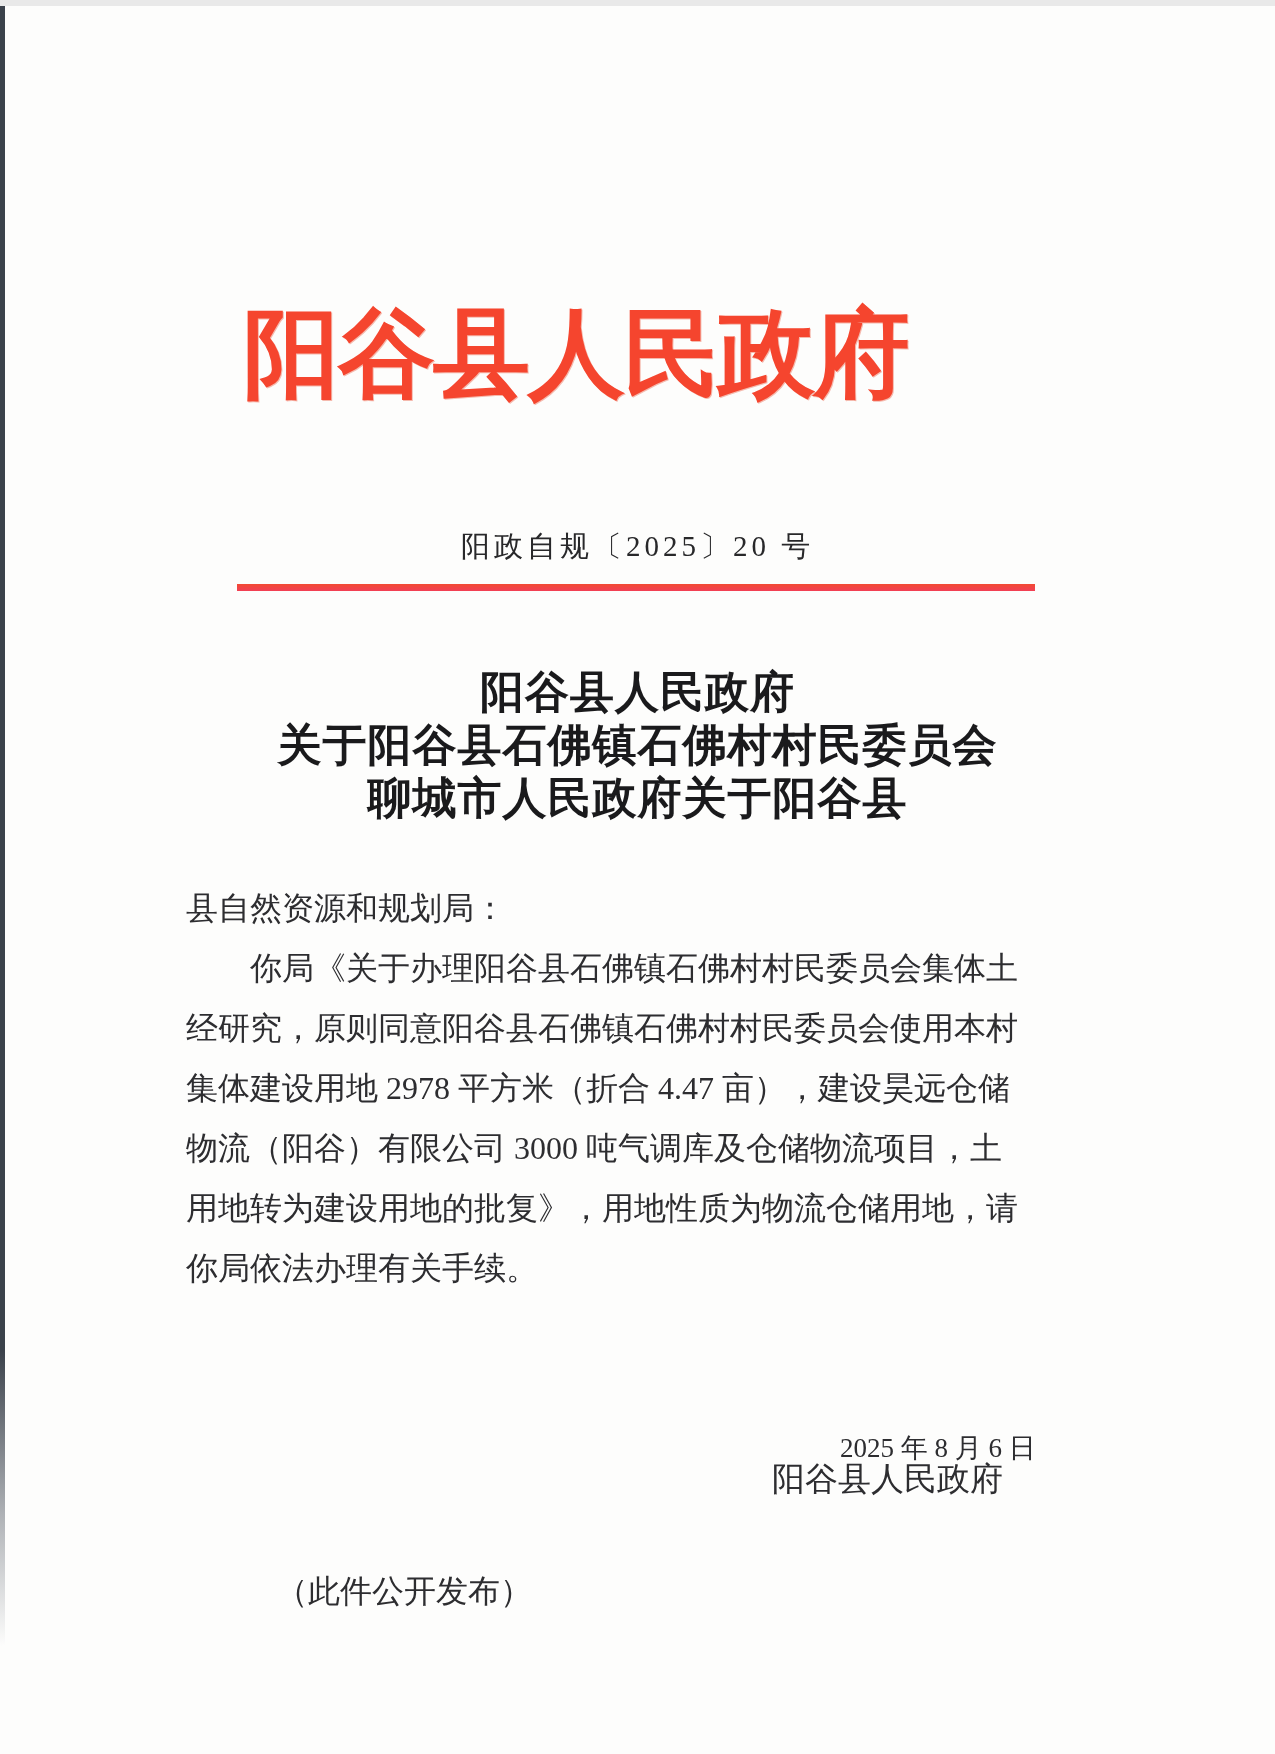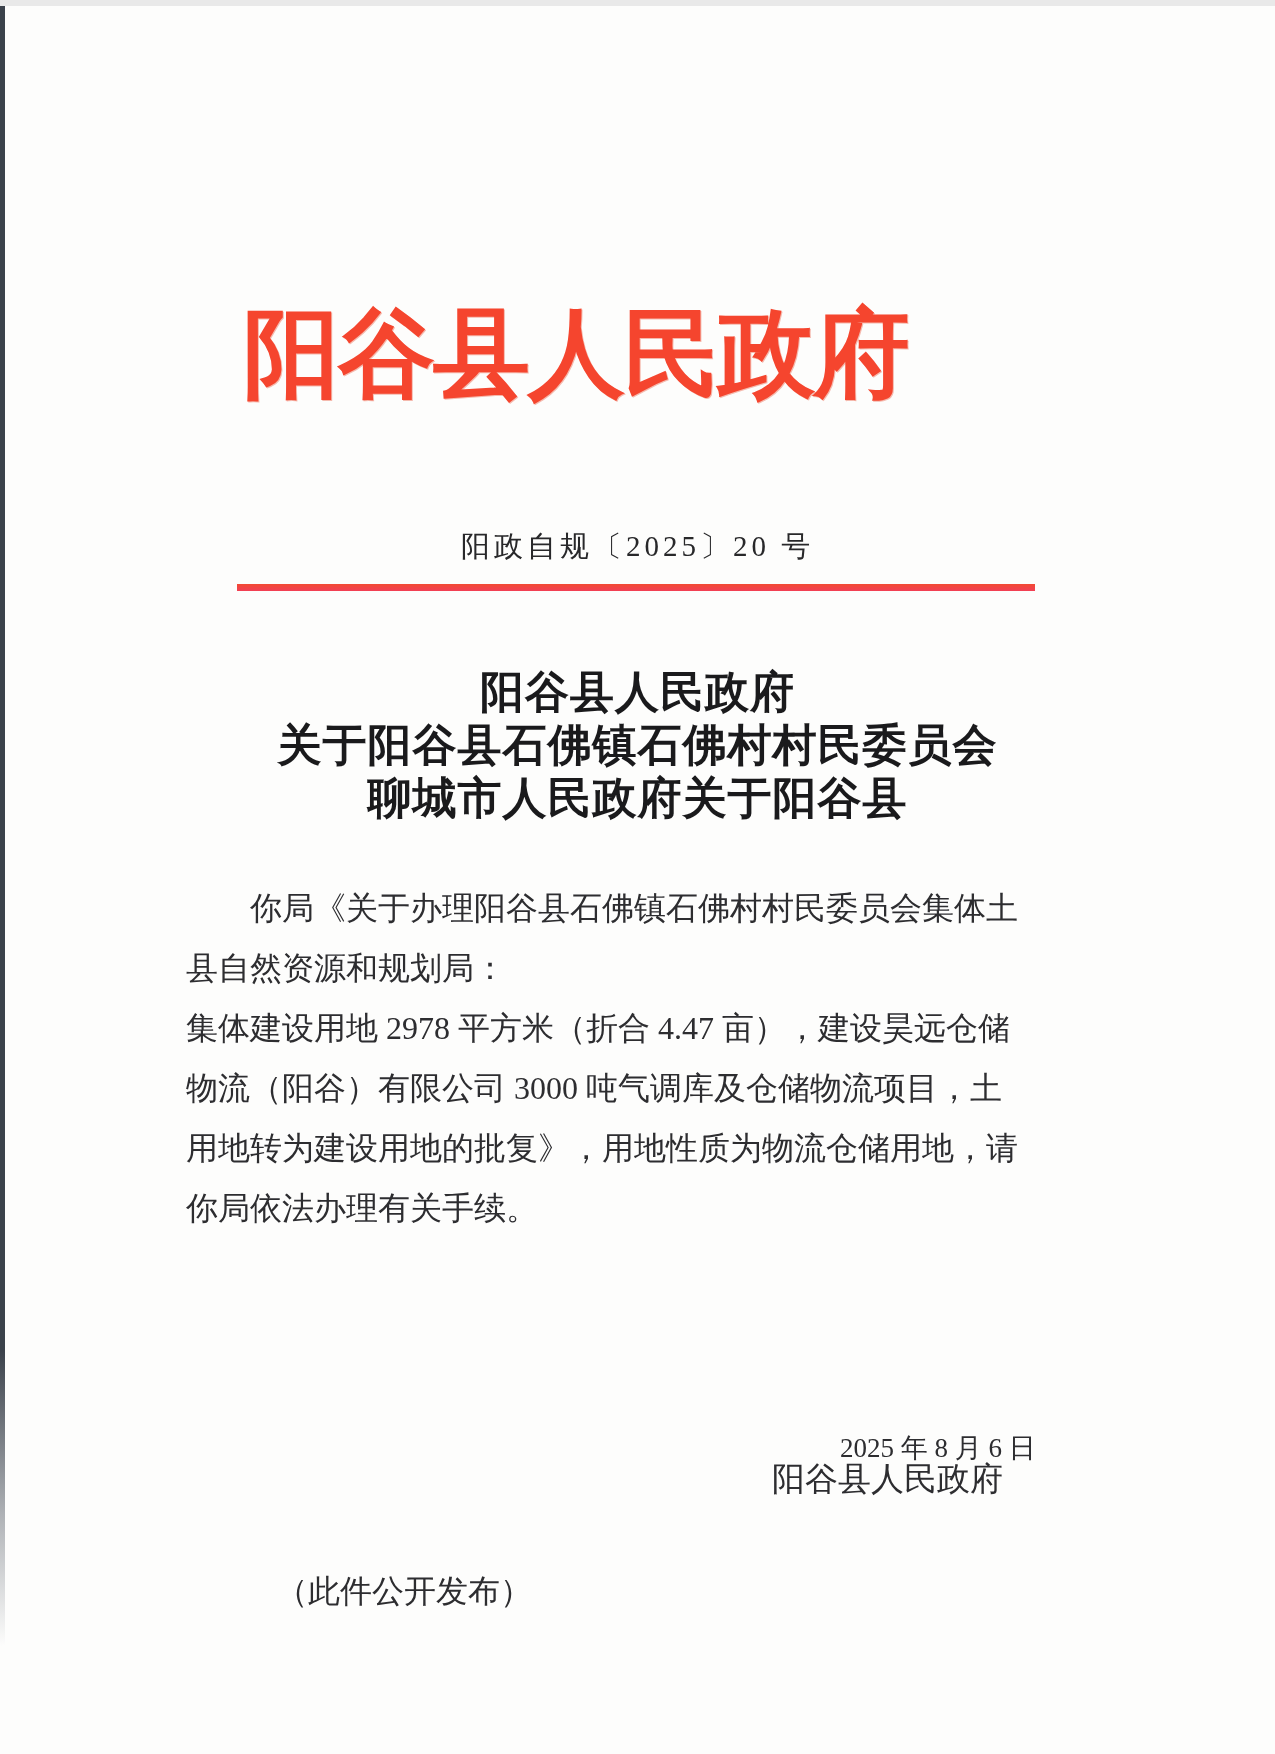--- a/index.html
+++ b/index.html
@@ -122,22 +122,23 @@
 
   <div class="red-divider"></div>
 
   <div class="doc-title">
     <div class="doc-title-line">阳谷县人民政府</div>
     <div class="doc-title-line">关于阳谷县石佛镇石佛村村民委员会</div>
     <div class="doc-title-line">聊城市人民政府关于阳谷县</div>
   </div>
 
   <div class="body-block">
+    <div class="body-line">县自然资源和规划局：</div>
     <div class="body-line indent">你局《关于办理阳谷县石佛镇石佛村村民委员会集体土</div>
-    <div class="body-line">县自然资源和规划局：</div>
+    <div class="body-line">经研究，原则同意阳谷县石佛镇石佛村村民委员会使用本村</div>
     <div class="body-line">集体建设用地 2978 平方米（折合 4.47 亩），建设昊远仓储</div>
     <div class="body-line">物流（阳谷）有限公司 3000 吨气调库及仓储物流项目，土</div>
     <div class="body-line">用地转为建设用地的批复》，用地性质为物流仓储用地，请</div>
     <div class="body-line">你局依法办理有关手续。</div>
   </div>
 
   <div class="sig-issuer">阳谷县人民政府</div>
 
   <div class="sig-date">2025 年 8 月 6 日</div>
 

